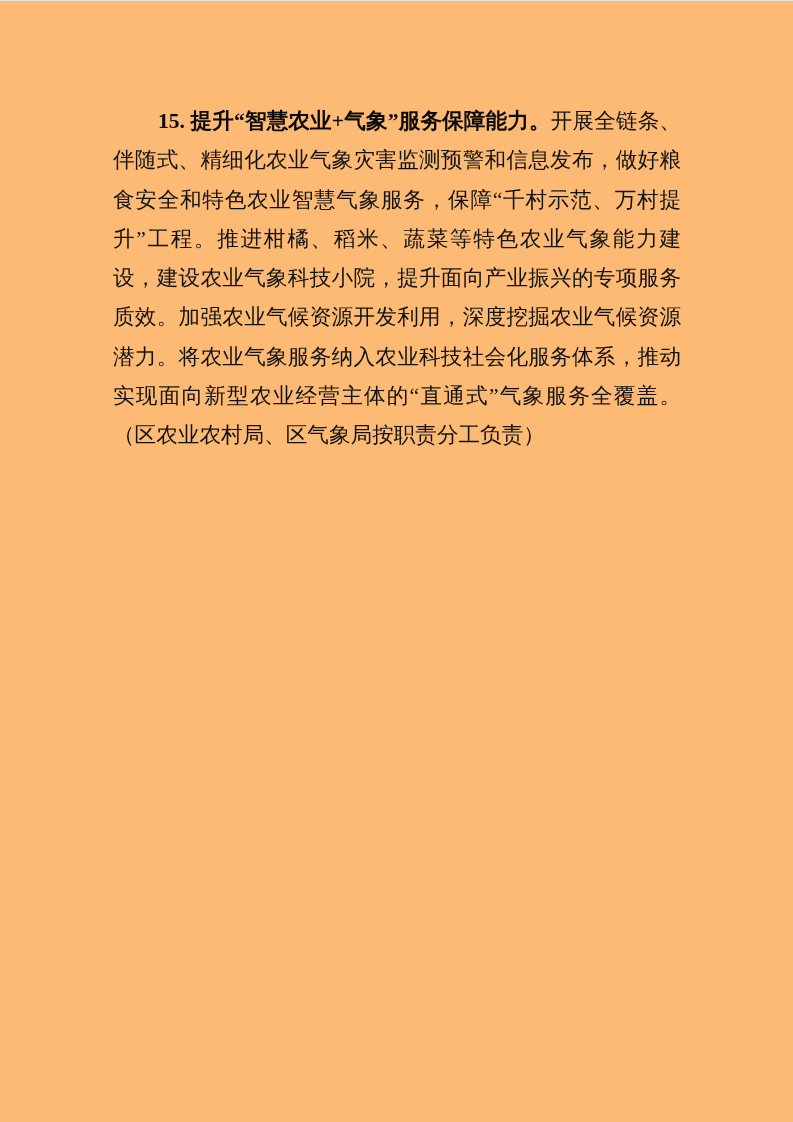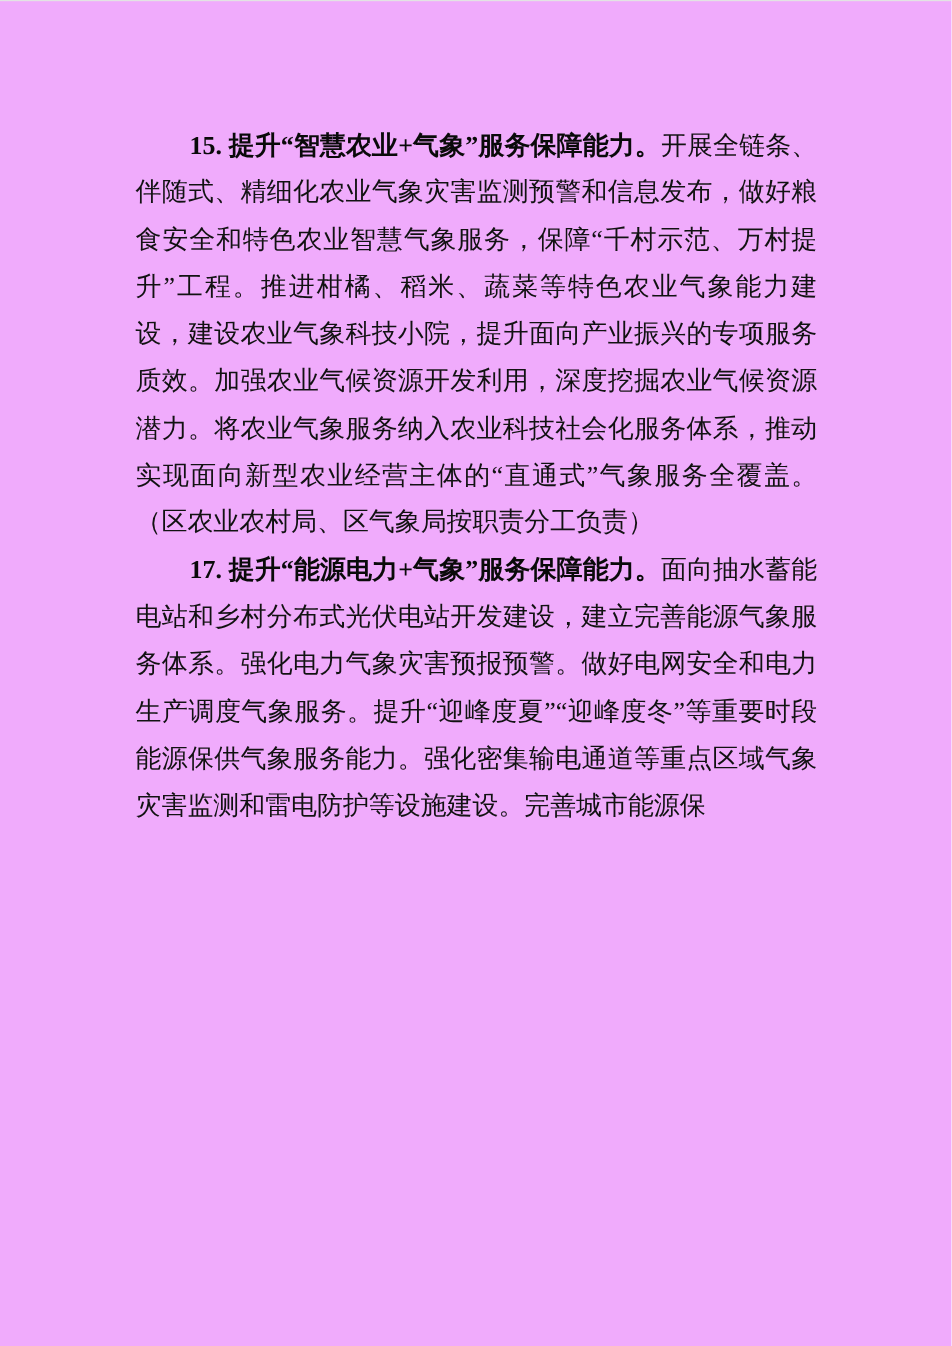--- a/index.html
+++ b/index.html
@@ -4,21 +4,21 @@
 <style>
   html, body {
     margin: 0;
     padding: 0;
     background: #ffffff;
   }
   .page {
     position: relative;
     width: 793px;
     height: 1122px;
-    background: #f0abfc;
+    background: #fdba74;
     overflow: hidden;
     border-top: 1px solid #e3e3e3; 
     box-sizing: border-box;
   }
   .content {
     position: absolute;
     left: 113px;
     top: 101px;
     width: 568px;
   }
@@ -44,16 +44,15 @@
 </style>
 </head>
 <body>
 
 <div class="page">
   <div class="content">
 
     <p class="para"><span class="heading">15. 提升“智慧农业+气象”服务保障能力。</span><span class="body-text">开展全链条、伴随式、精细化农业气象灾害监测预警和信息发布，做好粮食安全和特色农业智慧气象服务，保障“千村示范、万村提升”工程。推进柑橘、稻米、蔬菜等特色农业气象能力建设，建设农业气象科技小院，提升面向产业振兴的专项服务质效。加强农业气候资源开发利用，深度挖掘农业气候资源潜力。将农业气象服务纳入农业科技社会化服务体系，推动实现面向新型农业经营主体的“直通式”气象服务全覆盖。（区农业农村局、区气象局按职责分工负责）</span></p>
 
 
-    <p class="para"><span class="heading">17. 提升“能源电力+气象”服务保障能力。</span><span class="body-text">面向抽水蓄能电站和乡村分布式光伏电站开发建设，建立完善能源气象服务体系。强化电力气象灾害预报预警。做好电网安全和电力生产调度气象服务。提升“迎峰度夏”“迎峰度冬”等重要时段能源保供气象服务能力。强化密集输电通道等重点区域气象灾害监测和雷电防护等设施建设。完善城市能源保</span></p>
 
   </div>
 </div>
 
 </body></html>

